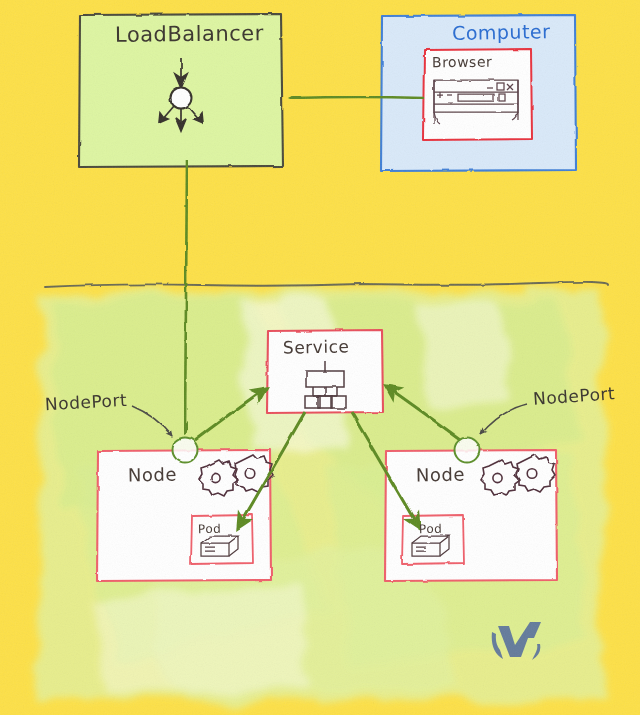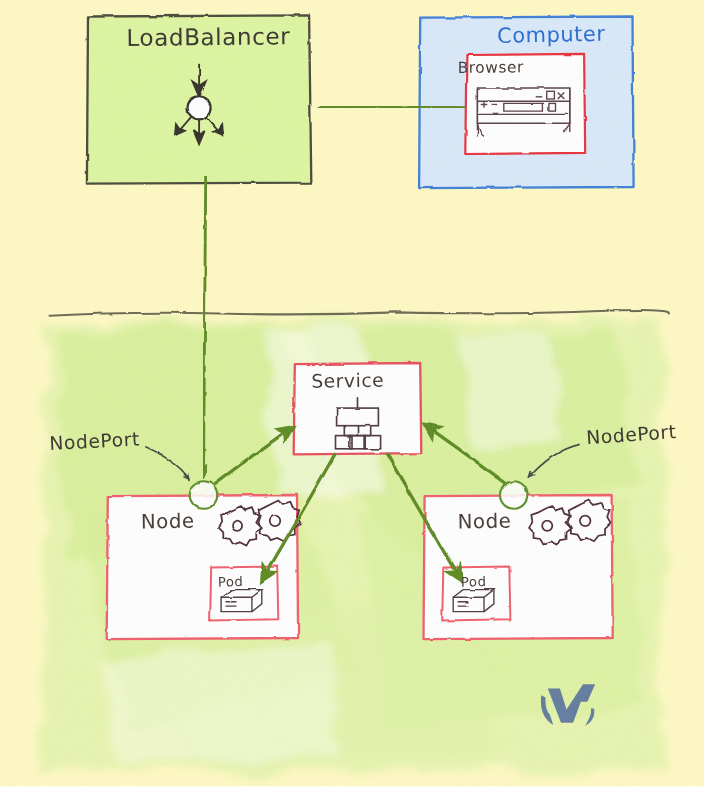--- a/index.html
+++ b/index.html
@@ -8,21 +8,21 @@
     background: #ffffff;
   }
   body {
     font-family: "DejaVu Sans", sans-serif;
   }
   #canvas {
     position: relative;
     width: 640px;
     height: 715px;
     overflow: hidden;
-    background: #fef9c3;
+    background: #fde047;
   }
   #scene {
     position: absolute;
     inset: 0;
     width: 640px;
     height: 715px;
   }
   .hand {
     font-family: "DejaVu Sans", sans-serif;
     font-weight: 400;
@@ -41,21 +41,21 @@
     transform: rotate(-0.6deg);
   }
   .lbl-computer {
     left: 452px;
     top: 21px;
     font-size: 19px;
     color: #2f6fd0;
     transform: rotate(-1.2deg);
   }
   .lbl-browser {
-    left: 416px;
+    left: 432px;
     top: 54px;
     font-size: 14px;
     color: #4a3f3a;
     transform: rotate(-0.5deg);
   }
   .lbl-service {
     left: 283px;
     top: 337px;
     font-size: 17px;
     color: #4a3f3a;

